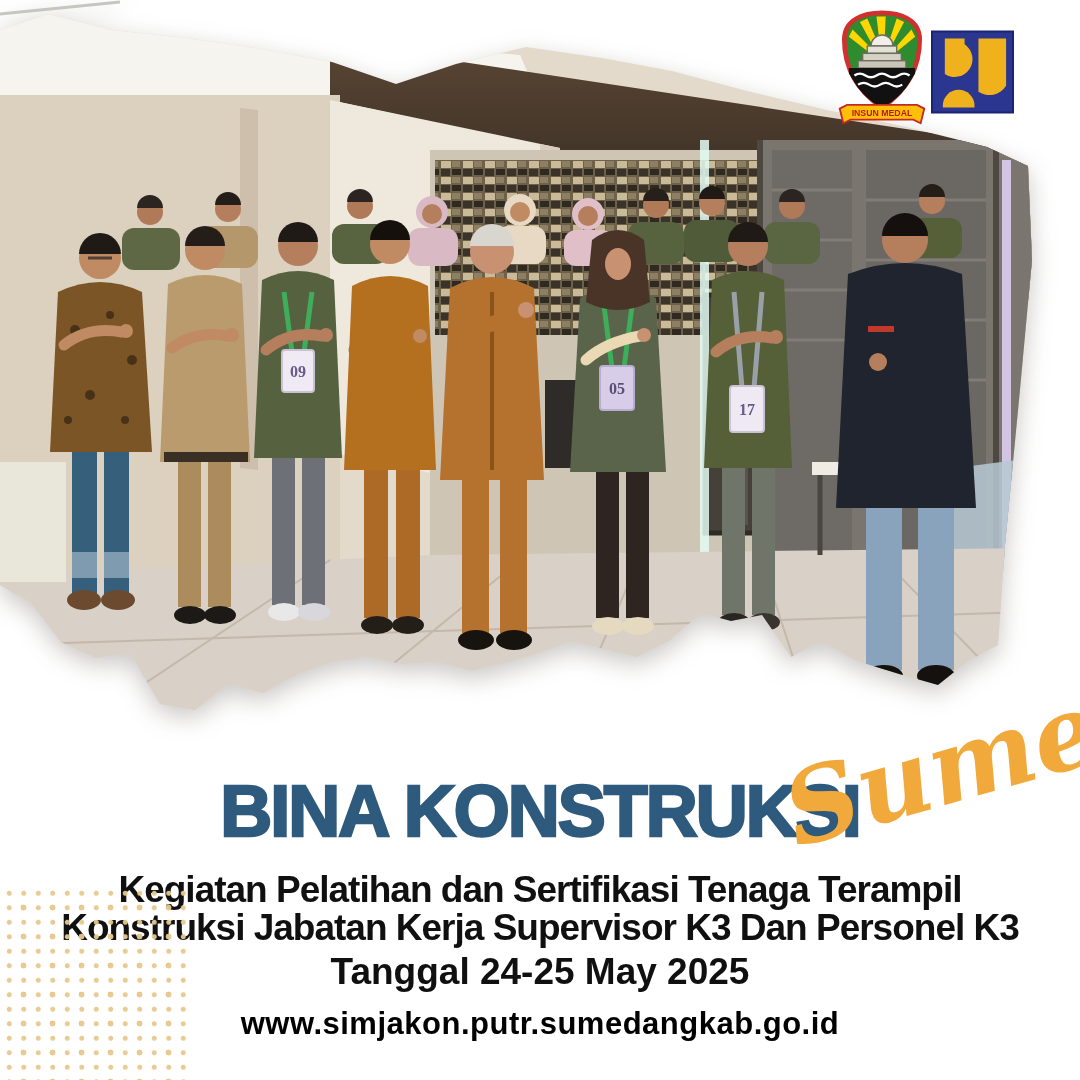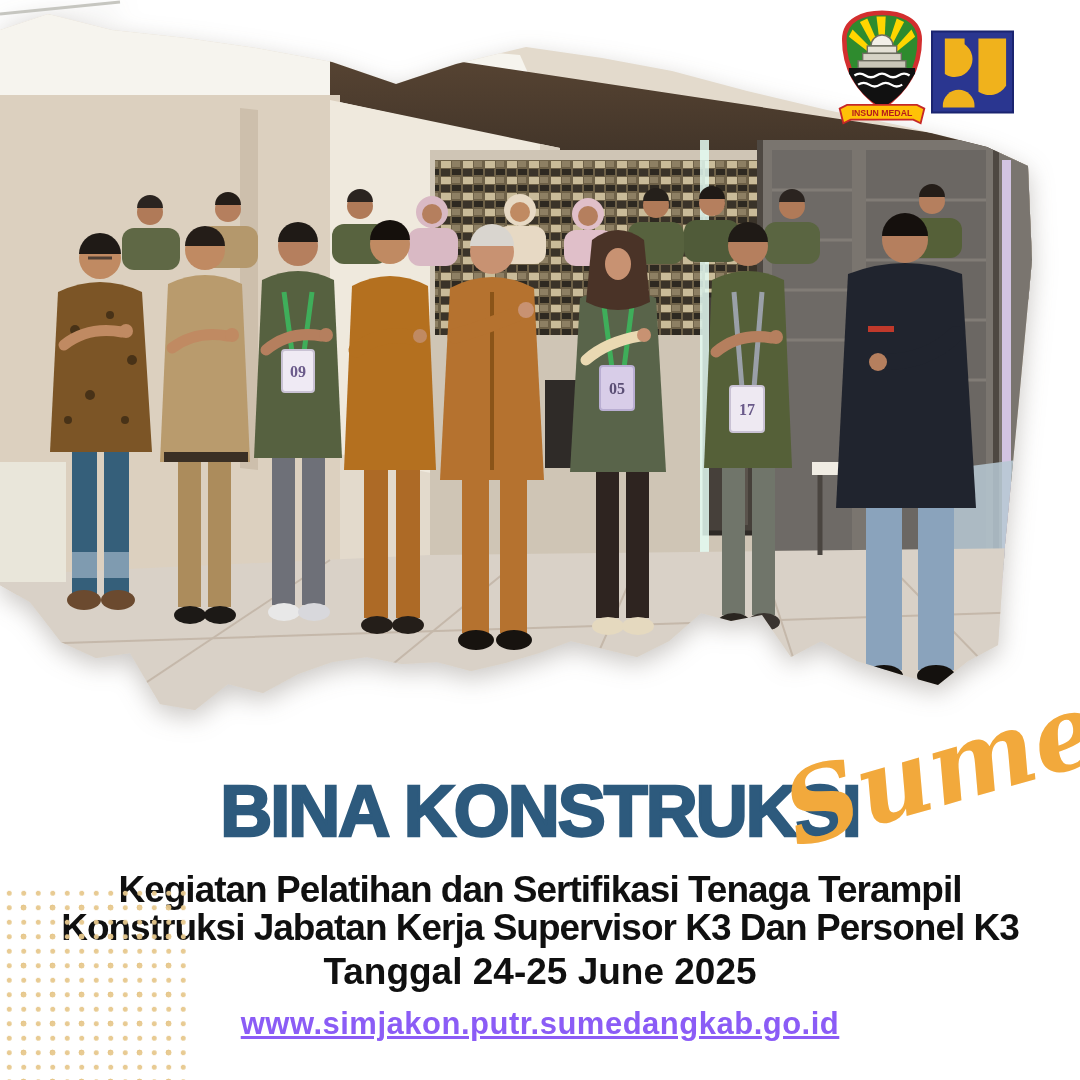--- a/index.html
+++ b/index.html
@@ -25,21 +25,21 @@
           font-size:102px;line-height:1.1;color:#f2a93c;
           transform:rotate(-16deg);transform-origin:0 60%;white-space:nowrap;}
 
   .sub{position:absolute;left:0;width:1080px;text-align:center;color:#101010;
        font-weight:bold;font-size:37px;letter-spacing:-1px;line-height:1;white-space:nowrap;}
   .sub1{top:834px;}
   .sub2{top:872px;}
   .sub3{top:916px;letter-spacing:0;}
 
   .url{position:absolute;left:0;top:1006px;width:1080px;text-align:center;
-       font-weight:bold;font-size:31px;letter-spacing:.5px;color:#8b5cf6;text-decoration:underline;}
+       font-weight:bold;font-size:31px;letter-spacing:.5px;color:#000000;}
 
   
   .dots{position:absolute;left:2px;top:886px;width:188px;height:194px;
         background-image:
           radial-gradient(#e7c98e 2.2px, transparent 2.8px),
           radial-gradient(#e2bd77 2.6px, transparent 3.2px);
         background-size:14.5px 14.5px, 29px 29px;
         background-position:0 0, 7px 7px;opacity:.95;}
 </style>
 </head>
@@ -335,18 +335,18 @@
       <path d="M48,8 L76,8 L76,56 A20,20 0 0 1 48,62 Z"></path>
       <path d="M12,76 A16,16 0 0 1 44,76 L44,78 L12,78 Z"></path>
     </g>
   </svg>
 
   <h1 class="title">BINA KONSTRUKSI</h1>
   <div class="script">Sumedang</div>
 
   <p class="sub sub1">Kegiatan Pelatihan dan Sertifikasi Tenaga Terampil</p>
   <p class="sub sub2">Konstruksi Jabatan Kerja Supervisor K3 Dan Personel K3</p>
-  <p class="sub sub3">Tanggal 24-25 June 2025</p>
+  <p class="sub sub3">Tanggal 24-25 May 2025</p>
 
   <div class="url">www.simjakon.putr.sumedangkab.go.id</div>
 
   <div class="dots"></div>
 </div>
 
 </body></html>

